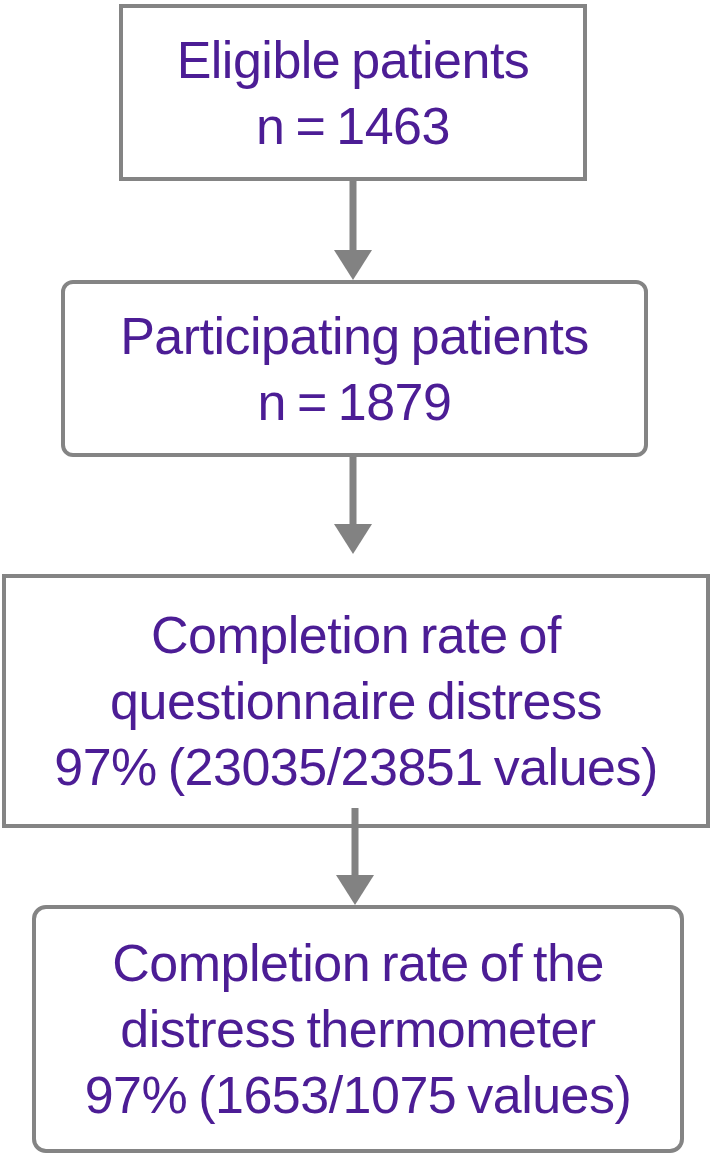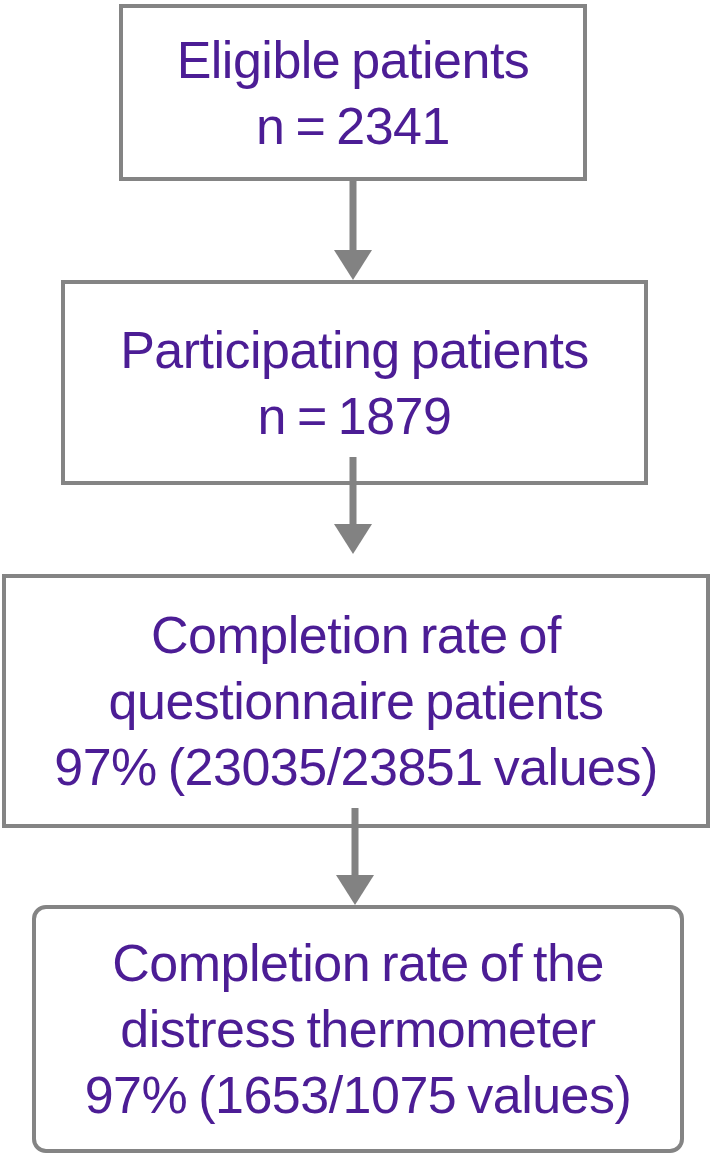--- a/index.html
+++ b/index.html
@@ -29,21 +29,21 @@
   .node-line {
     font-size: 52px;
     line-height: 66px;
     color: #4c1d95;
     letter-spacing: -0.5px;
     word-spacing: -3px;
     white-space: nowrap;
   }
   
   .node-1 { left: 119px; top: 4px;   width: 468px; height: 177px; }
-  .node-2 { left: 61px;  top: 280px; width: 587px; height: 205px; }
+  .node-2 { left: 61px;  top: 280px; width: 587px; height: 177px; border-radius: 12px; }
   .node-3 { left: 2px;   top: 554px; width: 708px; height: 254px; margin-top: 20px; }
   .node-4 { left: 32px;  top: 905px; width: 652px; height: 248px; border-radius: 14px; }
 
   .connector {
     position: absolute;
     width: 38px;
   }
   .arrow-stem {
     position: absolute;
     left: 50%;
@@ -69,41 +69,41 @@
   .connector-3 { left: 336px; top: 808px; height: 97px; }
   .connector-3 .arrow-stem { height: 67px; }
 </style>
 </head>
 <body>
 
 <div class="canvas">
 
   <div class="flow-node node-1">
     <div class="node-line">Eligible patients</div>
-    <div class="node-line">n = 2341</div>
+    <div class="node-line">n = 1463</div>
   </div>
 
   <div class="connector connector-1">
     <div class="arrow-stem"></div>
     <div class="arrow-head"></div>
   </div>
 
   <div class="flow-node node-2">
     <div class="node-line">Participating patients</div>
     <div class="node-line">n = 1879</div>
   </div>
 
   <div class="connector connector-2">
     <div class="arrow-stem"></div>
     <div class="arrow-head"></div>
   </div>
 
   <div class="flow-node node-3">
     <div class="node-line">Completion rate of</div>
-    <div class="node-line">questionnaire patients</div>
+    <div class="node-line">questionnaire distress</div>
     <div class="node-line">97% (23035/23851 values)</div>
   </div>
 
   <div class="connector connector-3">
     <div class="arrow-stem"></div>
     <div class="arrow-head"></div>
   </div>
 
   <div class="flow-node node-4">
     <div class="node-line">Completion rate of the</div>

